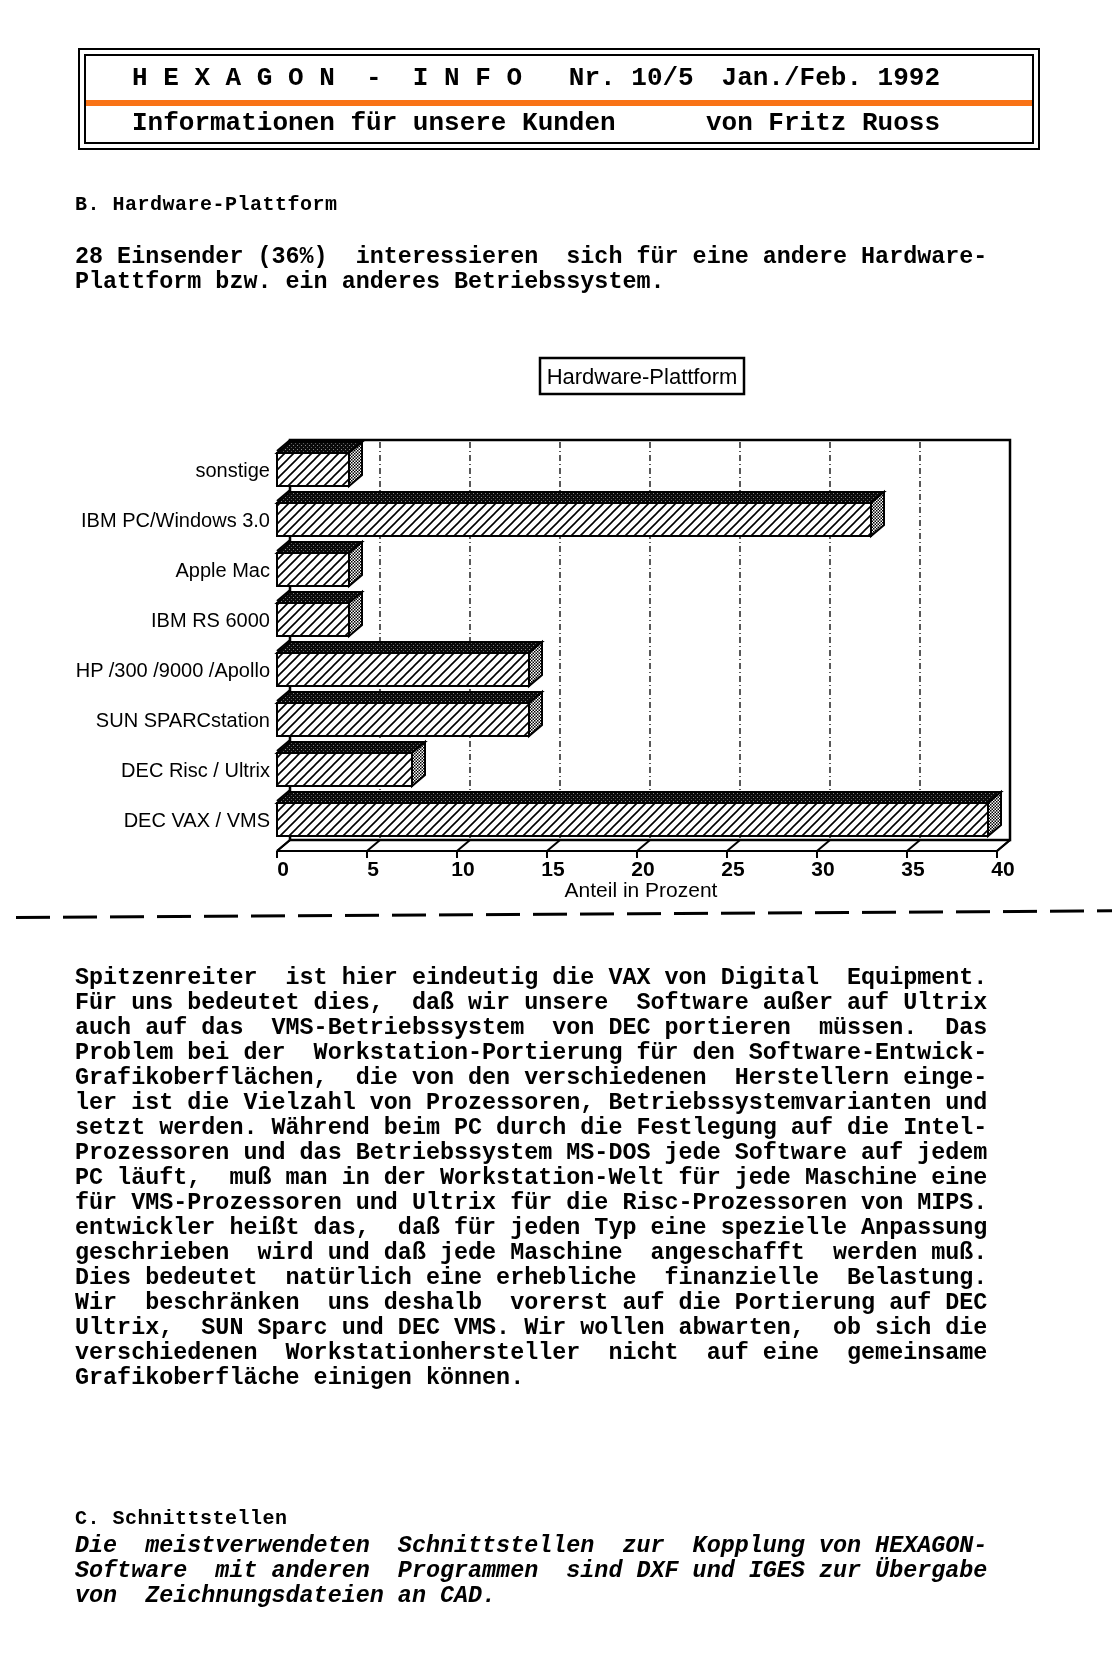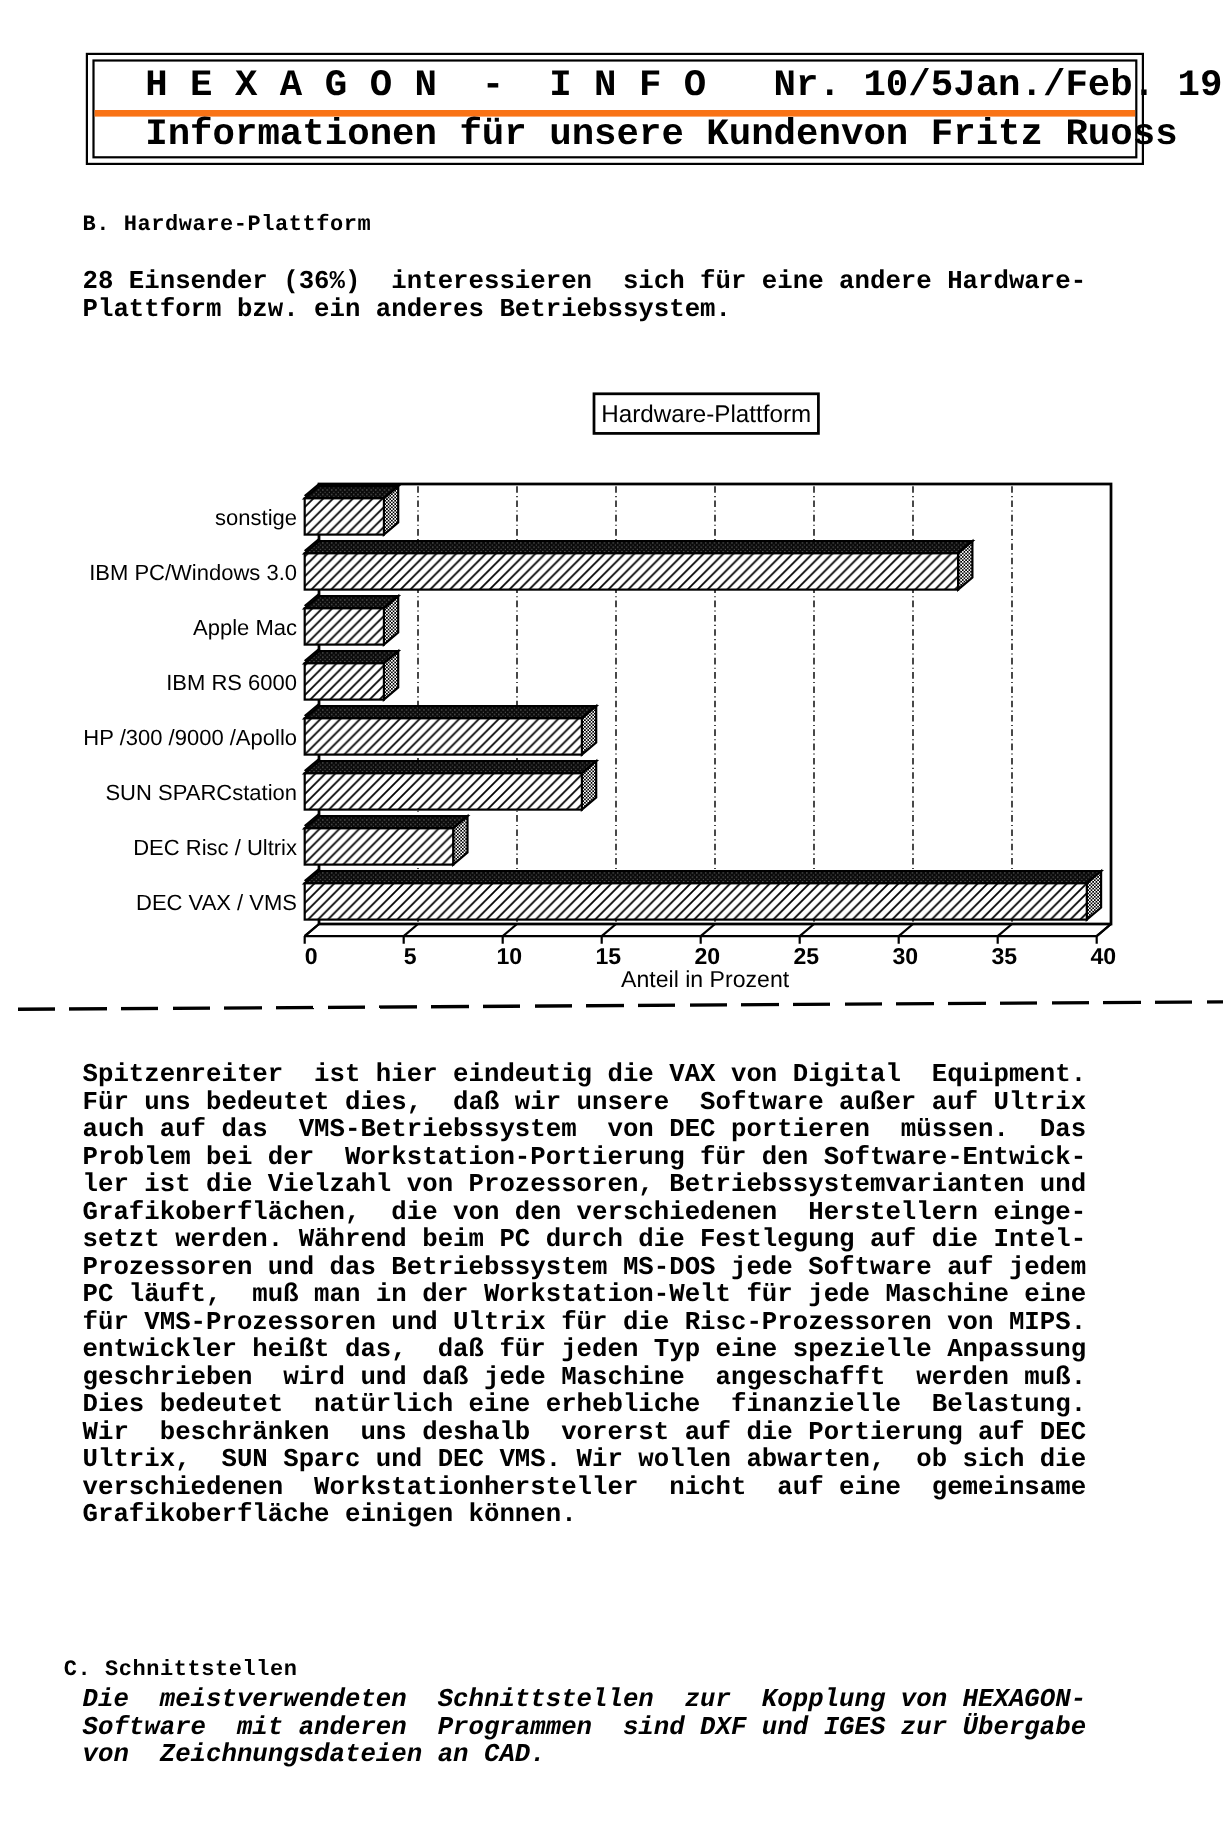--- a/index.html
+++ b/index.html
@@ -12,21 +12,21 @@
   .abs{position:absolute;}
   
   .header-box{
     left:78px;top:48px;width:962px;height:102px;
     border:2px solid #000;padding:4px;background:#fff;
   }
   .header-inner{border:2px solid #000;width:100%;height:100%;}
   .hrow{
     display:flex;justify-content:space-between;align-items:center;
     height:44px;padding:0 92px 0 46px;
-    font-size:34px;font-weight:600;white-space:pre;text-align:right;
+    font-size:26px;font-weight:600;white-space:pre;text-align:right;
   }
   .hrow.second{border-top:6px solid #f97316;height:40px;}
   
   .sec-heading{
     font-size:20px;font-weight:700;letter-spacing:.5px;white-space:pre;
   }
   
   .tline{white-space:pre;line-height:25px;font-size:23.4px;font-weight:600;}
   .textblock{left:75px;}
   
@@ -177,35 +177,35 @@
       <text x="641" y="897" text-anchor="middle" font-size="21" fill="#000">Anteil in Prozent</text>
     </svg>
 
   <div class="abs dashed-rule"></div>
 
   <div class="abs textblock" style="top:966px;">
       <div class="tline">Spitzenreiter  ist hier eindeutig die VAX von Digital  Equipment.</div>
       <div class="tline">Für uns bedeutet dies,  daß wir unsere  Software außer auf Ultrix</div>
       <div class="tline">auch auf das  VMS-Betriebssystem  von DEC portieren  müssen.  Das</div>
       <div class="tline">Problem bei der  Workstation-Portierung für den Software-Entwick-</div>
+      <div class="tline">Grafikoberflächen,  die von den verschiedenen  Herstellern einge-</div>
       <div class="tline">ler ist die Vielzahl von Prozessoren, Betriebssystemvarianten und</div>
-      <div class="tline">Grafikoberflächen,  die von den verschiedenen  Herstellern einge-</div>
       <div class="tline">setzt werden. Während beim PC durch die Festlegung auf die Intel-</div>
       <div class="tline">Prozessoren und das Betriebssystem MS-DOS jede Software auf jedem</div>
       <div class="tline">PC läuft,  muß man in der Workstation-Welt für jede Maschine eine</div>
       <div class="tline">für VMS-Prozessoren und Ultrix für die Risc-Prozessoren von MIPS.</div>
       <div class="tline">entwickler heißt das,  daß für jeden Typ eine spezielle Anpassung</div>
       <div class="tline">geschrieben  wird und daß jede Maschine  angeschafft  werden muß.</div>
       <div class="tline">Dies bedeutet  natürlich eine erhebliche  finanzielle  Belastung.</div>
       <div class="tline">Wir  beschränken  uns deshalb  vorerst auf die Portierung auf DEC</div>
       <div class="tline">Ultrix,  SUN Sparc und DEC VMS. Wir wollen abwarten,  ob sich die</div>
       <div class="tline">verschiedenen  Workstationhersteller  nicht  auf eine  gemeinsame</div>
       <div class="tline">Grafikoberfläche einigen können.</div>
     </div>
 
-  <div class="abs sec-heading" style="left:58px;top:1507px;">C. Schnittstellen</div>
+  <div class="abs sec-heading" style="left:75px;top:1507px;">C. Schnittstellen</div>
   <div class="abs textblock" style="top:1534px;font-style:italic;">
       <div class="tline">Die  meistverwendeten  Schnittstellen  zur  Kopplung von HEXAGON-</div>
       <div class="tline">Software  mit anderen  Programmen  sind DXF und IGES zur Übergabe</div>
       <div class="tline">von  Zeichnungsdateien an CAD.</div>
     </div>
 
 </div>
 
 </body></html>

